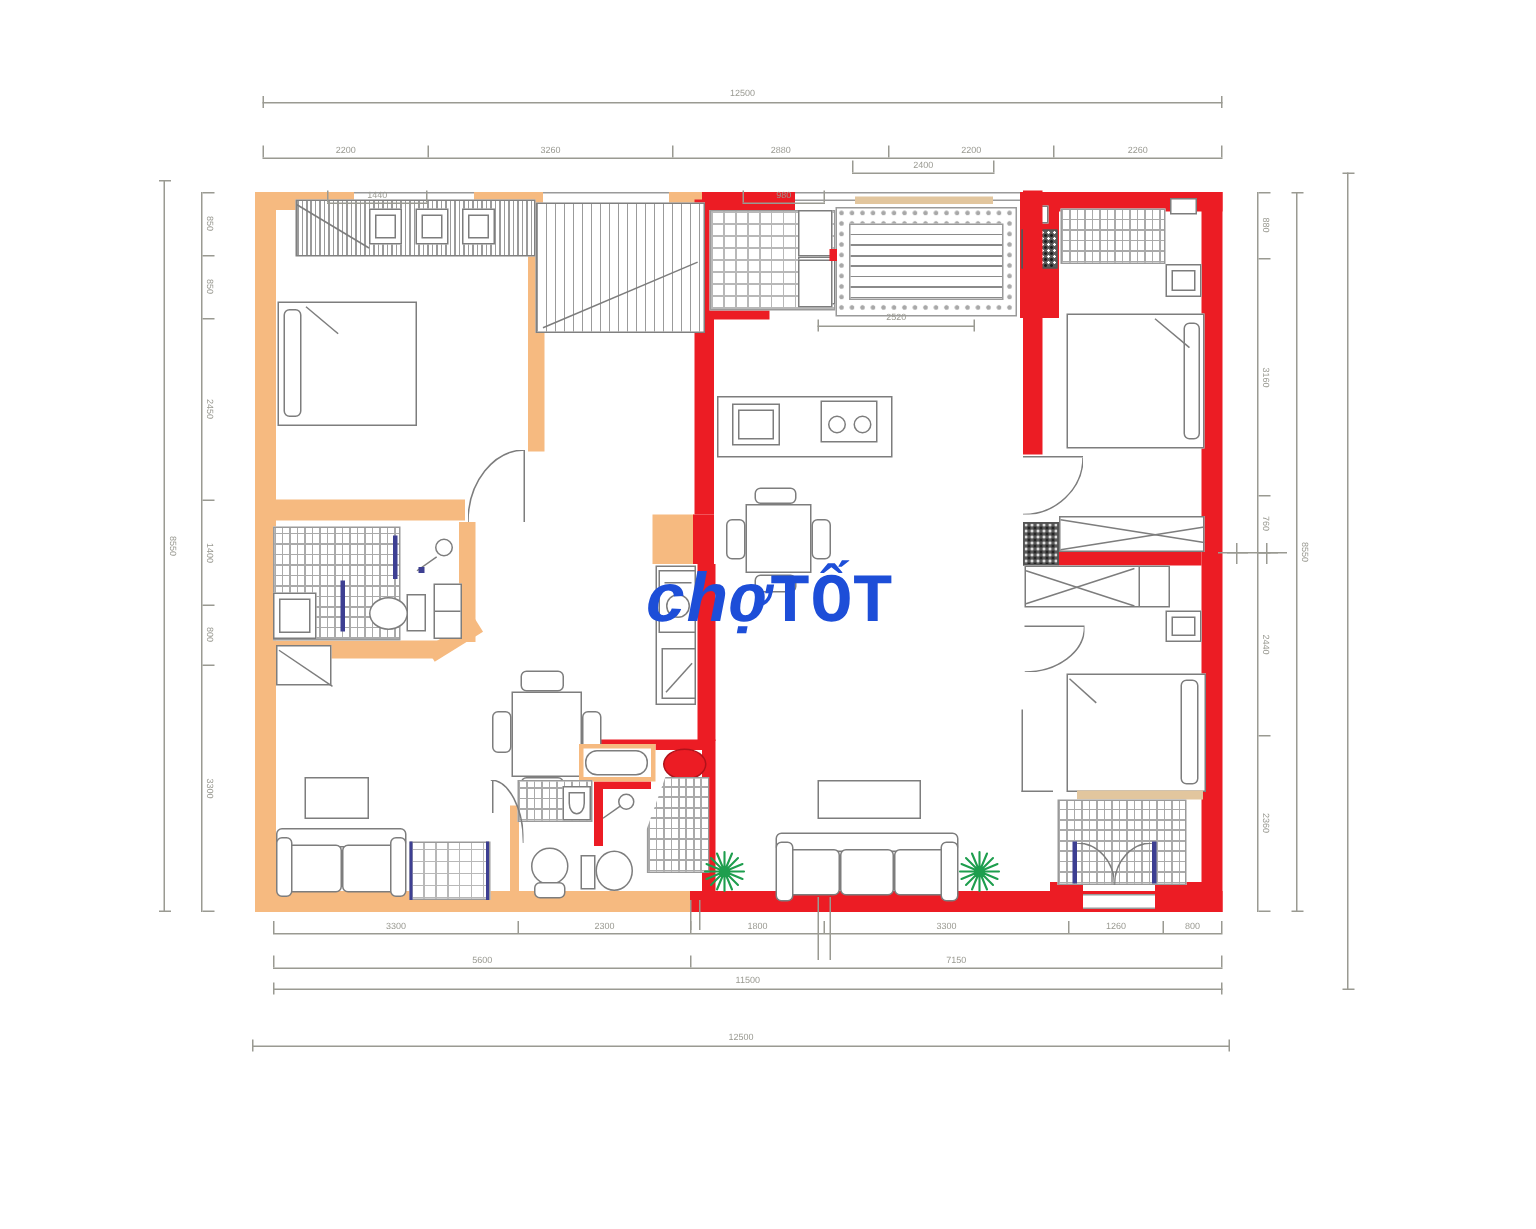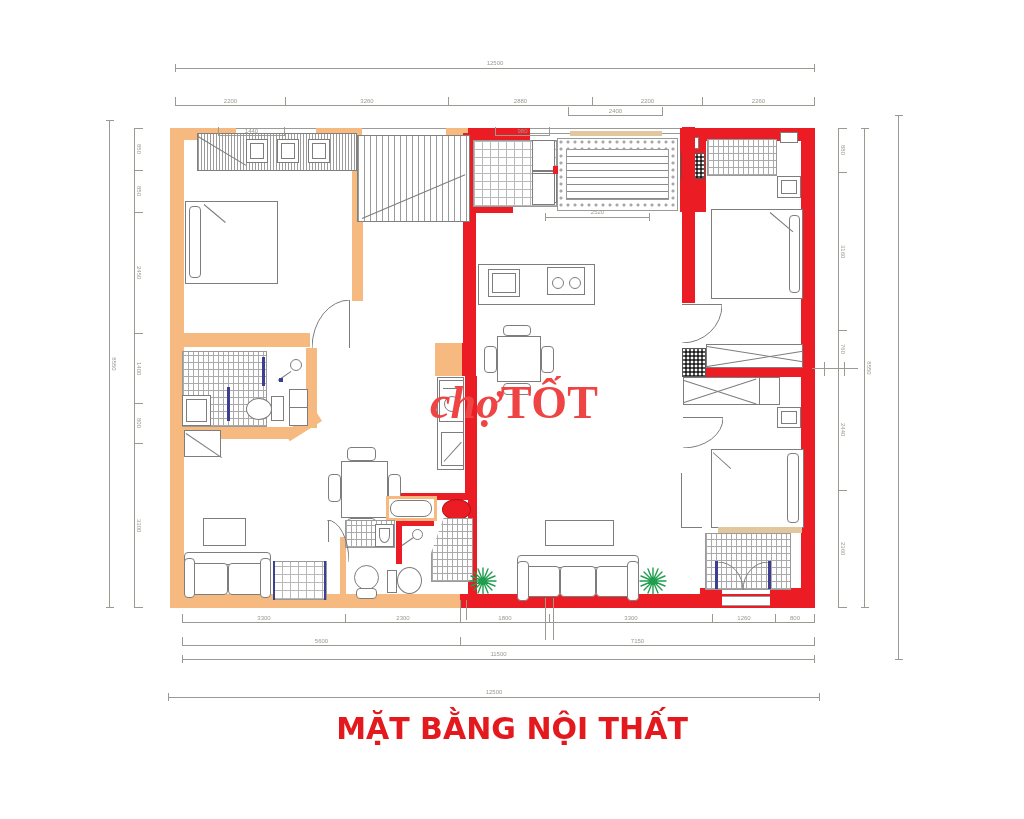--- a/index.html
+++ b/index.html
@@ -40,21 +40,21 @@
 .dline-v{border-left:1px solid var(--dim);}
 .dline-v .tick-h{position:absolute;left:-4px;height:1px;width:8px;background:var(--dim);display:block;}
 .dline-v .t{top:0}.dline-v .b2{bottom:0}
 .dline-v b{position:absolute;top:50%;left:1px;transform:translateY(-50%);writing-mode:vertical-rl;font-size:6px;font-weight:400;color:var(--dim);}
 .chain-h{display:flex;border-bottom:1px solid var(--dim);}
 .chain-h span{display:flex;align-items:flex-end;justify-content:center;border-left:1px solid var(--dim);font-size:6px;color:var(--dim);line-height:7px;box-sizing:border-box;white-space:nowrap;overflow:visible;}
 .chain-h span:last-child{border-right:1px solid var(--dim);}
 .chain-v{display:flex;flex-direction:column;border-left:1px solid var(--dim);}
 .chain-v span{display:flex;align-items:center;justify-content:center;border-top:1px solid var(--dim);writing-mode:vertical-rl;font-size:6px;color:var(--dim);box-sizing:border-box;}
 .chain-v span:last-child{border-bottom:1px solid var(--dim);}
-#wm{position:absolute;left:430px;top:376px;font-size:46px;font-weight:bold;color:#ef4444;font-family:Liberation Serif, serif;white-space:nowrap;}
+#wm{position:absolute;left:430px;top:376px;font-size:46px;font-weight:bold;color:#1d4ed8;font-family:Liberation Mono, monospace;white-space:nowrap;}
 #wm .p1{font-style:italic;}
 #title{position:absolute;left:0;right:0;top:711px;text-align:center;font-size:30px;font-weight:bold;color:#E3191E;font-family:"DejaVu Sans","Liberation Sans",sans-serif;}
 </style>
 </head>
 <body>
 
 <div id="plan">
 
   <div class="a o" style="left:170px;top:128px;width:14px;height:480px"></div>
   <div class="a o" style="left:170px;top:128px;width:66px;height:12px"></div>
@@ -354,15 +354,14 @@
       <i class="tick-v r"></i>
       <b>11500</b>
     </div>
   <div class="a dline-h" style="left:168px;top:690px;width:652px;height:8px">
       <i class="tick-v l"></i>
       <i class="tick-v r"></i>
       <b>12500</b>
     </div>
 
   <div id="wm"><span class="p1">chợ</span><span class="p2">TỐT</span></div>
-  <div id="title">MẶT BẰNG NỘI THẤT</div>
 
 </div>
 
 </body></html>

